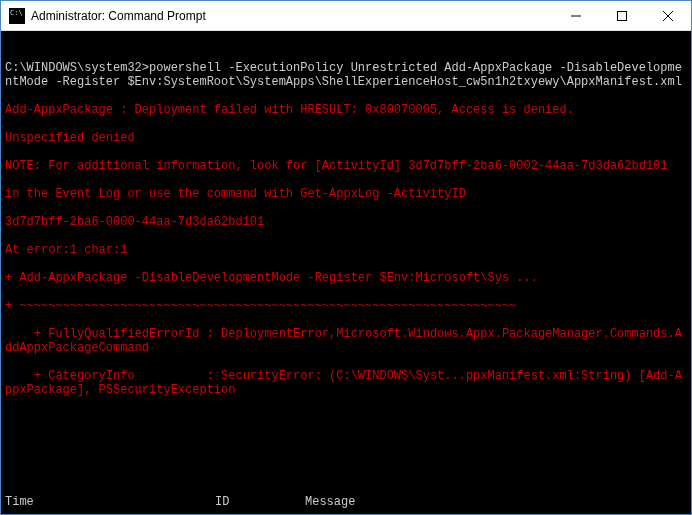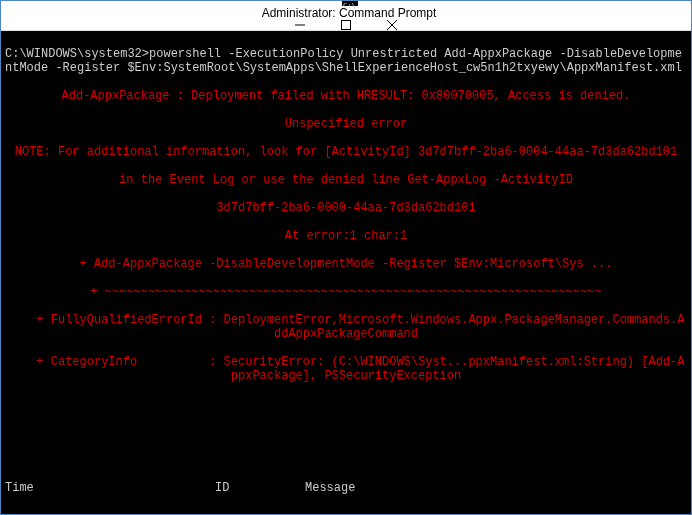--- a/index.html
+++ b/index.html
@@ -10,21 +10,20 @@
     height: 515px;
     overflow: hidden;
     border: 1px solid #4a88c7;
   }
   .titlebar {
     height: 30px;
     background: #fff;
     display: flex;
     align-items: center;
     border-bottom: 1px solid #ddd;
-    flex-direction: column;
   }
   .titlebar-icon {
     width: 16px;
     height: 16px;
     margin-left: 8px;
     background: #000;
     display: inline-block;
     position: relative;
   }
   .titlebar-icon::after {
@@ -56,27 +55,27 @@
     font-size: 10px;
     color: #000;
     cursor: pointer;
   }
   .terminal {
     background: #000;
     color: #cccccc;
     font-family: Consolas, "Courier New", monospace;
     font-size: 12px;
     line-height: 14px;
-    padding: 2px 4px;
+    padding: 16px 4px;
     height: calc(100% - 30px);
     overflow: hidden;
     white-space: pre-wrap;
     word-break: break-all;
   }
-  .red { color: #d40000; text-align: center; }
+  .red { color: #d40000; }
   .white { color: #cccccc; }
   .row { display: flex; }
   .col-time { width: 210px; flex-shrink: 0; }
   .col-id { width: 90px; flex-shrink: 0; }
   .col-msg { flex: 1; }
 </style>
 </head>
 <body>
 
 <div class="titlebar">
@@ -98,23 +97,23 @@
           <line x1="0" y1="0" x2="10" y2="10" stroke="#000" stroke-width="1"></line>
           <line x1="10" y1="0" x2="0" y2="10" stroke="#000" stroke-width="1"></line>
         </svg>
     </div>
   </div>
 </div>
 
 <div class="terminal">
 <div class="white"><span>C:\WINDOWS\system32&gt;</span><span>powershell -ExecutionPolicy Unrestricted Add-AppxPackage -DisableDevelopmentMode -Register $Env:SystemRoot\SystemApps\ShellExperienceHost_cw5n1h2txyewy\AppxManifest.xml</span></div>
 <div class="red">Add-AppxPackage : Deployment failed with HRESULT: 0x80070005, Access is denied.</div>
-<div class="red">Unspecified error</div>
-<div class="red">NOTE: For additional information, look for [ActivityId] 3d7d7bff-2ba6-0004-44aa-7d3da62bd101</div>
-<div class="red">in the Event Log or use the denied line Get-AppxLog -ActivityID</div>
+<div class="red">Unspecified denied</div>
+<div class="red">NOTE: For additional information, look for [ActivityId] 3d7d7bff-2ba6-0002-44aa-7d3da62bd101</div>
+<div class="red">in the Event Log or use the command with Get-AppxLog -ActivityID</div>
 <div class="red">3d7d7bff-2ba6-0000-44aa-7d3da62bd101</div>
 <div class="red">At error:1 char:1</div>
 <div class="red">+ Add-AppxPackage -DisableDevelopmentMode -Register $Env:Microsoft\Sys ...</div>
 <div class="red">+ ~~~~~~~~~~~~~~~~~~~~~~~~~~~~~~~~~~~~~~~~~~~~~~~~~~~~~~~~~~~~~~~~~~~~~</div>
 <div class="red">    + FullyQualifiedErrorId : DeploymentError,Microsoft.Windows.Appx.PackageManager.Commands.AddAppxPackageCommand</div>
 <div class="red">    + CategoryInfo          : SecurityError: (C:\WINDOWS\Syst...ppxManifest.xml:String) [Add-AppxPackage], PSSecurityException</div>
 <div class="white">&nbsp;</div>
 <div class="white">&nbsp;</div>
 <div class="white">&nbsp;</div>
 <div class="row white"><span class="col-time">Time</span><span class="col-id">ID</span><span class="col-msg">Message</span></div>

